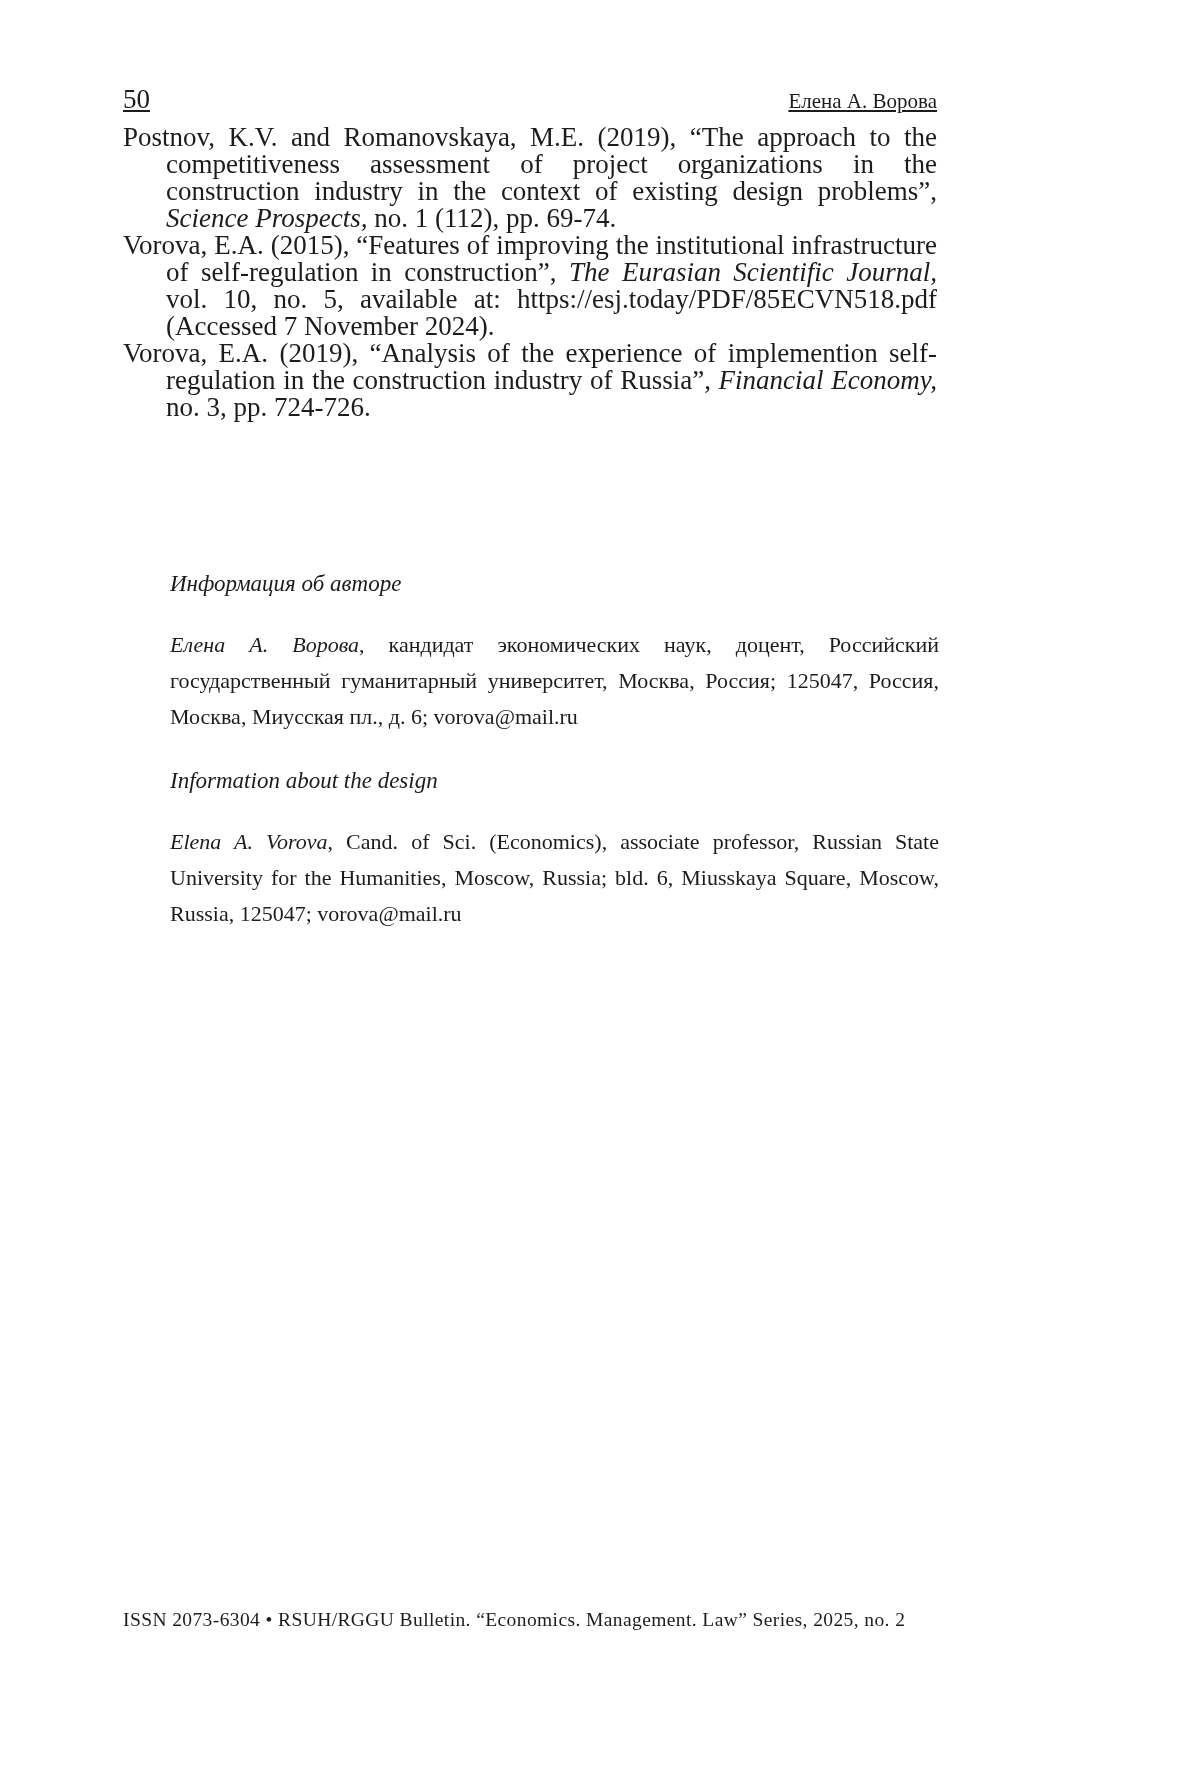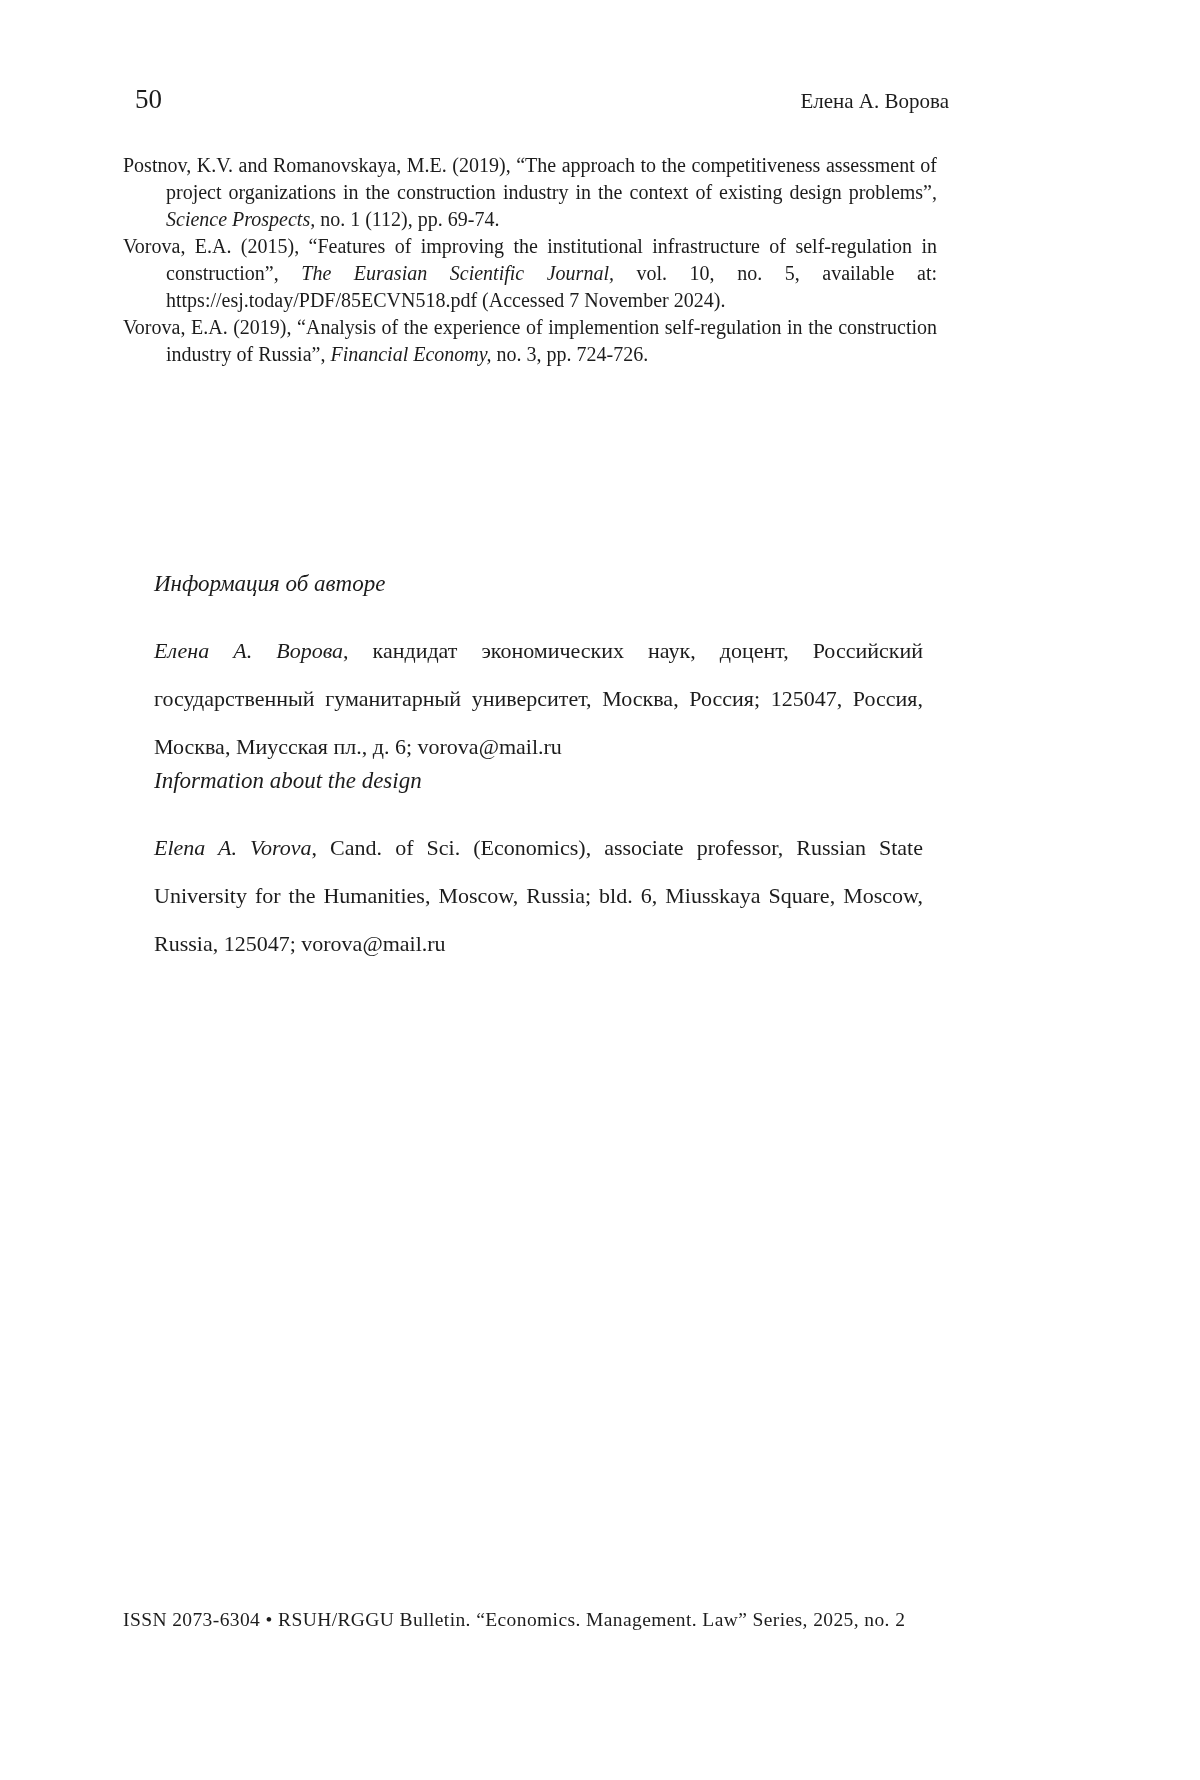--- a/index.html
+++ b/index.html
@@ -17,62 +17,63 @@
   .page {
     position: absolute;
     left: 123px;
     top: 0;
     width: 814px;
     height: 1780px;
   }
   .running-header {
     position: absolute;
     top: 84px;
-    left: 12px;
+    left: 0;
     width: 100%;
     display: flex;
     justify-content: space-between;
     align-items: baseline;
+    text-decoration: underline;
   }
   .page-number {
     font-size: 27px;
   }
   .running-head {
     font-size: 21px;
   }
   .references {
     position: absolute;
-    top: 152px;
+    top: 124px;
     left: 0;
     width: 100%;
-    font-size: 20px;
+    font-size: 27px;
     line-height: 27px;
     text-align: justify;
   }
   .reference-entry {
     margin: 0;
     padding-left: 43px;
     text-indent: -43px;
   }
   .author-section-ru { position: absolute; top: 571px; }
   .author-section-en { position: absolute; top: 768px; }
   .author-section {
-    left: 31px;
+    left: 47px;
     width: 769px;
   }
   .section-heading {
     font-style: italic;
     font-size: 23px;
     margin: 0 0 30px 0;
     font-weight: normal;
   }
   .author-paragraph {
     margin: 0;
     font-size: 22px;
-    line-height: 48px;
+    line-height: 36px;
     text-align: justify;
   }
   .page-footer {
     position: absolute;
     top: 1609px;
     left: 0;
     width: 100%;
     font-size: 19.5px;
     letter-spacing: 0.4px;
   }

